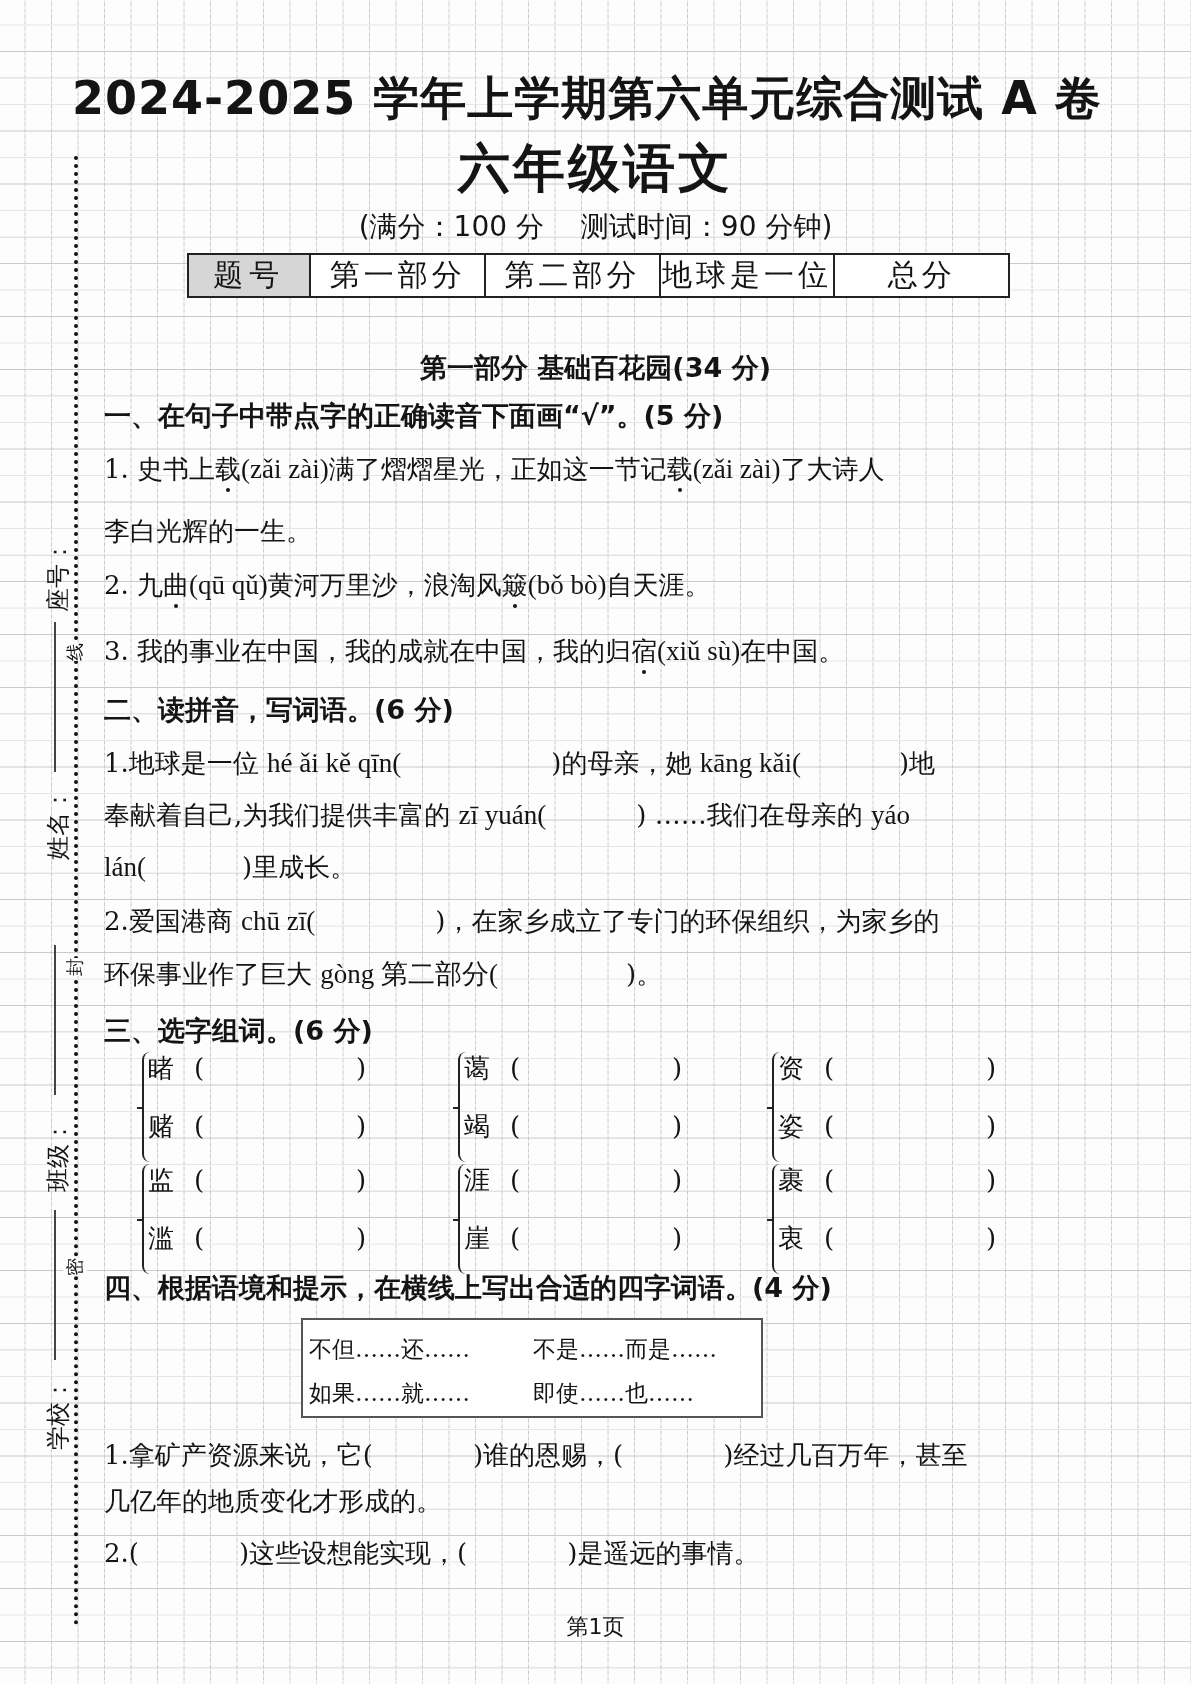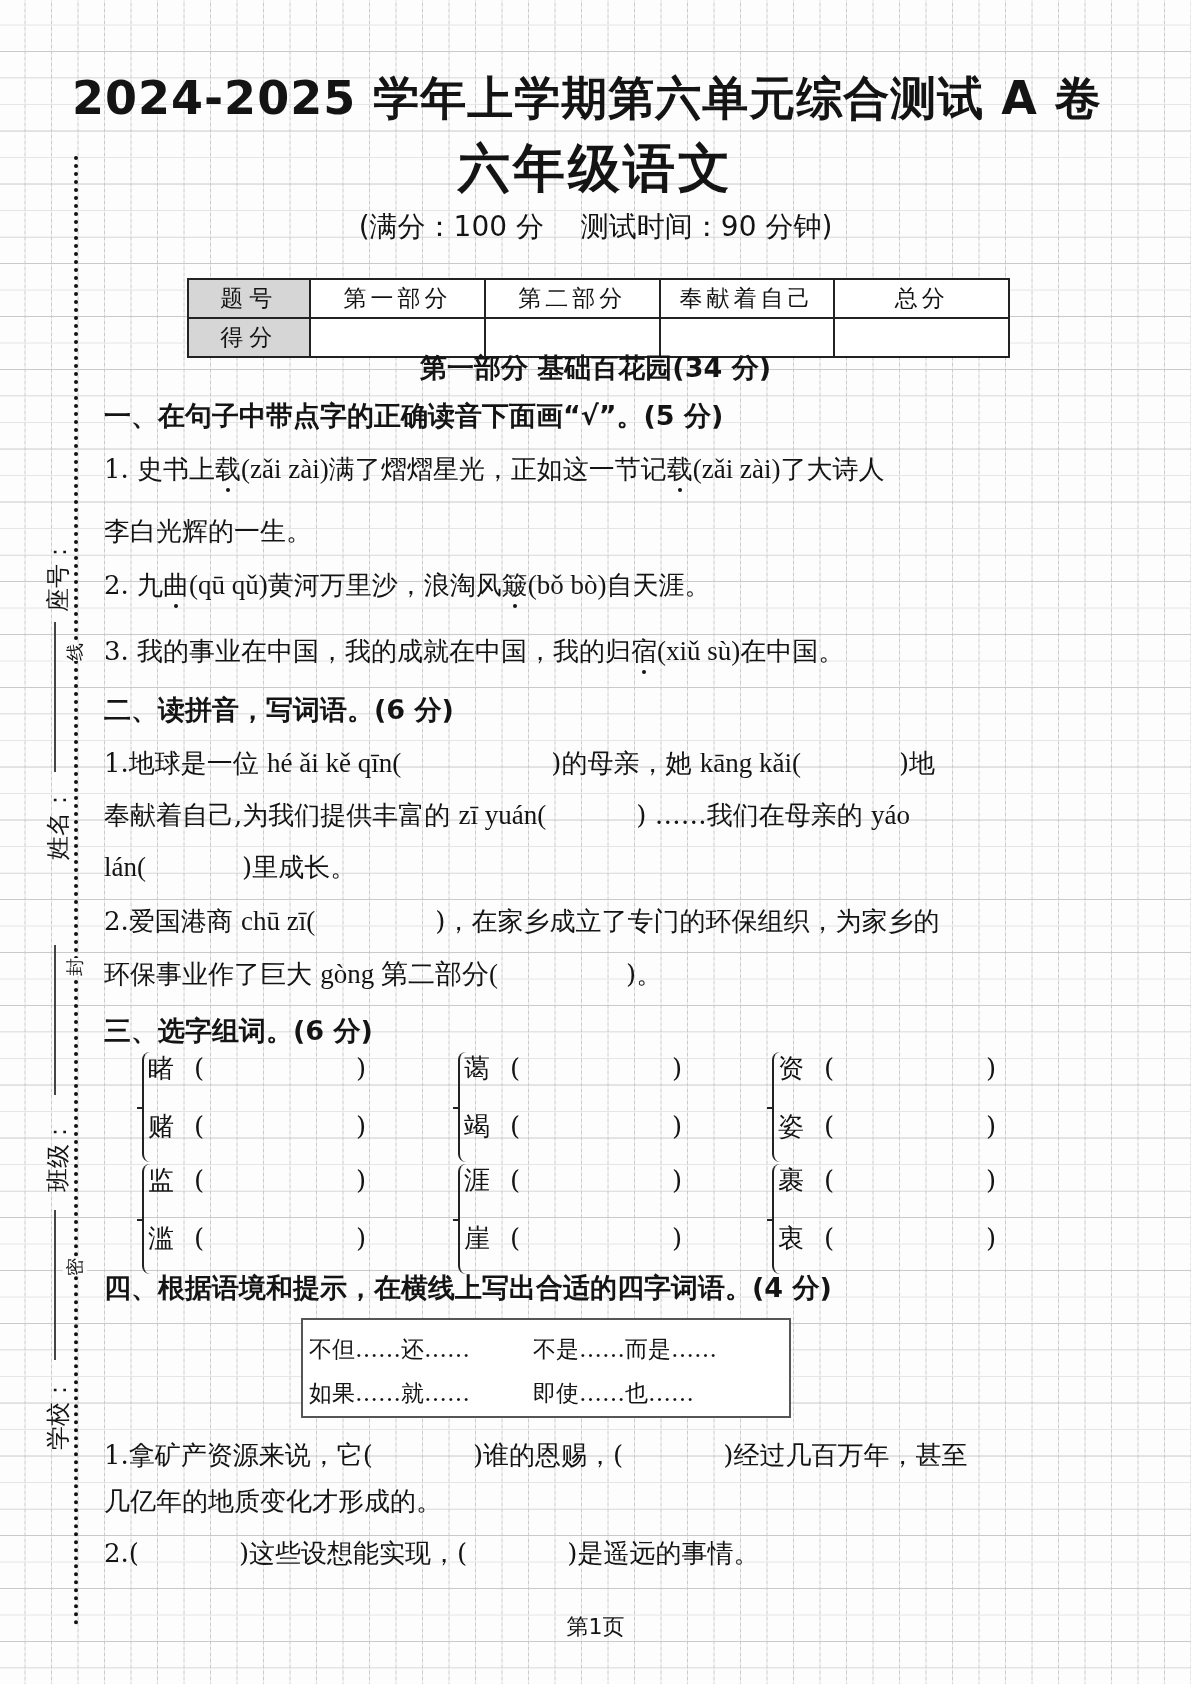--- a/index.html
+++ b/index.html
@@ -22,21 +22,21 @@
     opacity: .55;
   }
   .abs { position: absolute; white-space: nowrap; }
   .title1 { left: 72px; top: 68px; font-size: 46px; font-weight: bold; letter-spacing: 1px; }
   .title2 { left: 0; width: 1191px; text-align: center; top: 134px; font-size: 52px; font-weight: bold; letter-spacing: 3px; }
   .meta { left: 0; width: 1191px; text-align: center; top: 208px; font-size: 28px; }
   .meta span { margin: 0 14px; }
 
   table.score {
     position: absolute; left: 187px; top: 253px; width: 823px;
-    border-collapse: collapse; font-family: "DejaVu Serif", serif; font-size: 23px; margin-top: 25px;
+    border-collapse: collapse; font-family: "DejaVu Serif", serif; font-size: 30px;
   }
   table.score td {
     border: 2px solid #222; height: 37px; text-align: center; background: #fff; padding: 0;
   }
   table.score td.head { background: #d6d6d6; width: 128px; letter-spacing: 6px; }
   table.score td.col { width: 185px; letter-spacing: 4px; }
 
   .part { left: 0; width: 1191px; text-align: center; top: 350px; font-size: 27px; font-weight: bold; }
   .q { left: 104px; font-size: 27px; font-weight: bold; }
   .line { left: 104px; font-size: 26px; font-family: "DejaVu Serif", serif; }
@@ -45,21 +45,21 @@
   .dot::after { content: ""; position: absolute; left: 50%; bottom: -8px; width: 4px; height: 4px; margin-left: -2px; border-radius: 50%; background: #141414; }
   .blank { display: inline-block; }
 
   .wordgrp { position: absolute; font-size: 26px; font-family: "DejaVu Serif", serif; }
   .brace { position: absolute; left: 0; top: 4px; width: 8px; height: 110px; border-left: 2px solid #222; border-radius: 8px 0 0 8px; }
   .brace::before { content: ""; position: absolute; left: -7px; top: 50%; width: 7px; height: 2px; background: #222; }
   .wrow { position: absolute; left: 6px; height: 40px; line-height: 40px; }
   .wrow .paren-l { position: absolute; left: 46px; }
   .wrow .paren-r { position: absolute; left: 208px; }
 
-  .hintbox { position: absolute; left: 301px; top: 1318px; width: 458px; height: 96px; border: 2px solid #555; background: #fff; font-family: "DejaVu Serif", serif; font-size: 23px; padding-left: 28px; }
+  .hintbox { position: absolute; left: 301px; top: 1318px; width: 458px; height: 96px; border: 2px solid #555; background: #fff; font-family: "DejaVu Serif", serif; font-size: 23px; }
   .hintbox .h { position: absolute; }
 
   .footer { left: 0; width: 1191px; text-align: center; top: 1612px; font-size: 22px; }
 
   .margin-line { position: absolute; left: 74px; top: 156px; height: 1470px; border-left: 4px dotted #111; }
   .vlabel { position: absolute; transform: rotate(-90deg); transform-origin: center; font-size: 24px; white-space: nowrap; }
   .vmark { position: absolute; transform: rotate(-90deg); font-size: 18px; background: #fdfdfd; }
   .vsolid { position: absolute; left: 54px; border-left: 2px solid #444; }
 </style>
 </head>
@@ -85,29 +85,22 @@
   <span>(满分：100 分</span>
   <span>测试时间：90 分钟)</span>
 </div>
 
 <table class="score">
   <tbody>
       <tr>
     <td class="head">题号</td>
     <td class="col">第一部分</td>
     <td class="col">第二部分</td>
-    <td class="col">奉献着自己</td>
+    <td class="col">地球是一位</td>
     <td class="col">总分</td>
-  </tr>
-  <tr>
-    <td class="head">得分</td>
-    <td></td>
-    <td></td>
-    <td></td>
-    <td></td>
   </tr>
 </tbody>
   </table>
 
 <div class="abs part">第一部分  基础百花园(34 分)</div>
 
 <div class="abs q" style="top:398px;">一、在句子中带点字的正确读音下面画“√”。(5 分)</div>
 <div class="abs line" style="top:452px;">
   <span>1. 史书上</span><span class="dot">载</span><span class="py">(zǎi   zài)</span><span>满了熠熠星光，正如这一节记</span><span class="dot">载</span><span class="py">(zǎi   zài)</span><span>了大诗人</span>
 </div>

